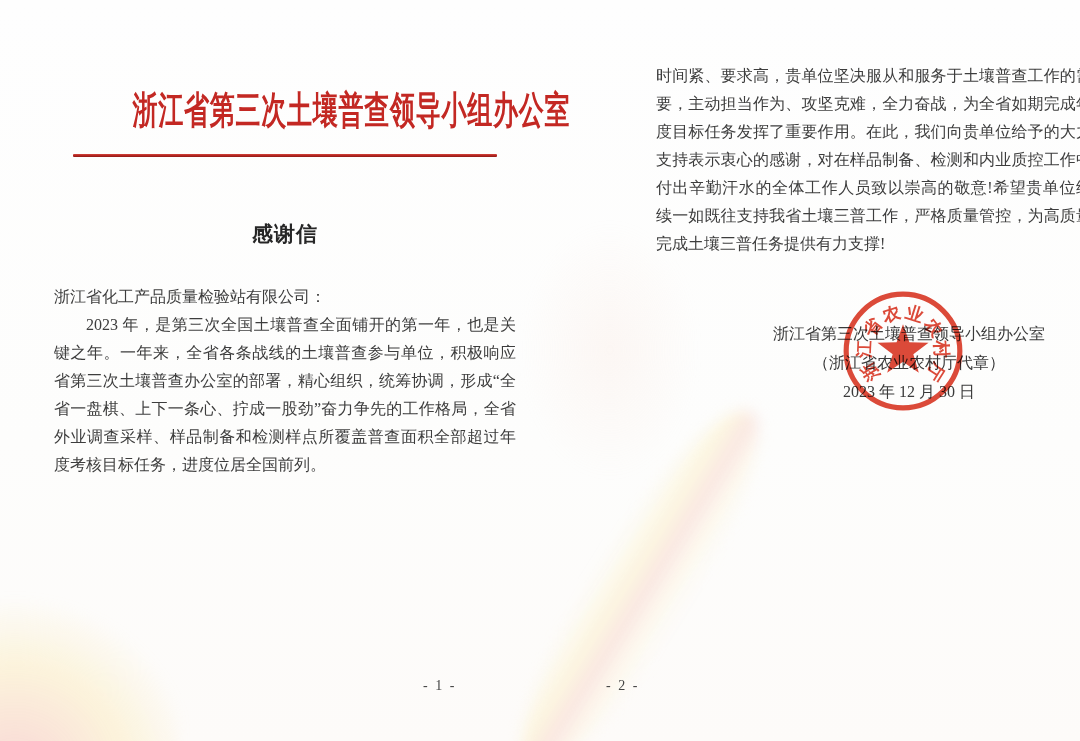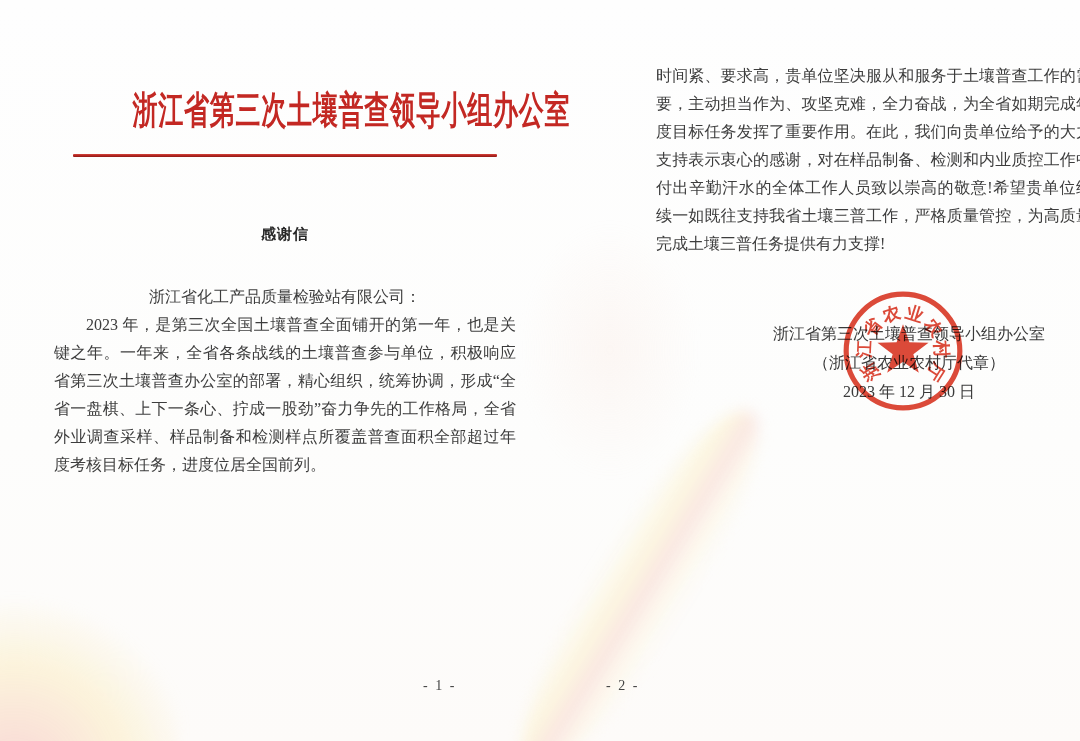--- a/index.html
+++ b/index.html
@@ -36,24 +36,24 @@
     color:var(--letterhead-red,#c32823);
     transform:scaleX(0.66); transform-origin:50% 50%;
     letter-spacing:1px;
   }
   .letterhead-rule {
     width:424px; height:3px; margin:22px auto 0; border-radius:1px;
     background:linear-gradient(180deg,#d4443c 0%, var(--rule-red,#b02420) 55%, #8e1a16 100%);
   }
   .letter-title {
     margin:64px 0 0; text-align:center;
-    font-size:15px; line-height:26px; font-weight:bold;
+    font-size:21px; line-height:26px; font-weight:bold;
     color:var(--title-black,#262626); letter-spacing:1px;
   }
-  .salutation { margin:36px 0 0; font-size:16px; line-height:28px;text-align:center; }
+  .salutation { margin:36px 0 0; font-size:16px; line-height:28px; }
   .para { margin:0; font-size:16px; line-height:28px; text-align:justify; text-indent:2em; letter-spacing:0; }
   .para-cont { text-indent:0; }
   .page-right .para-cont { margin-top:46px; }
 
   .signoff {
     position:absolute; left:771px; top:319px; width:276px;
     font-size:16px; line-height:29px; text-align:center; color:#3a3a3a;
   }
   .signoff .org { white-space:nowrap; }
 

